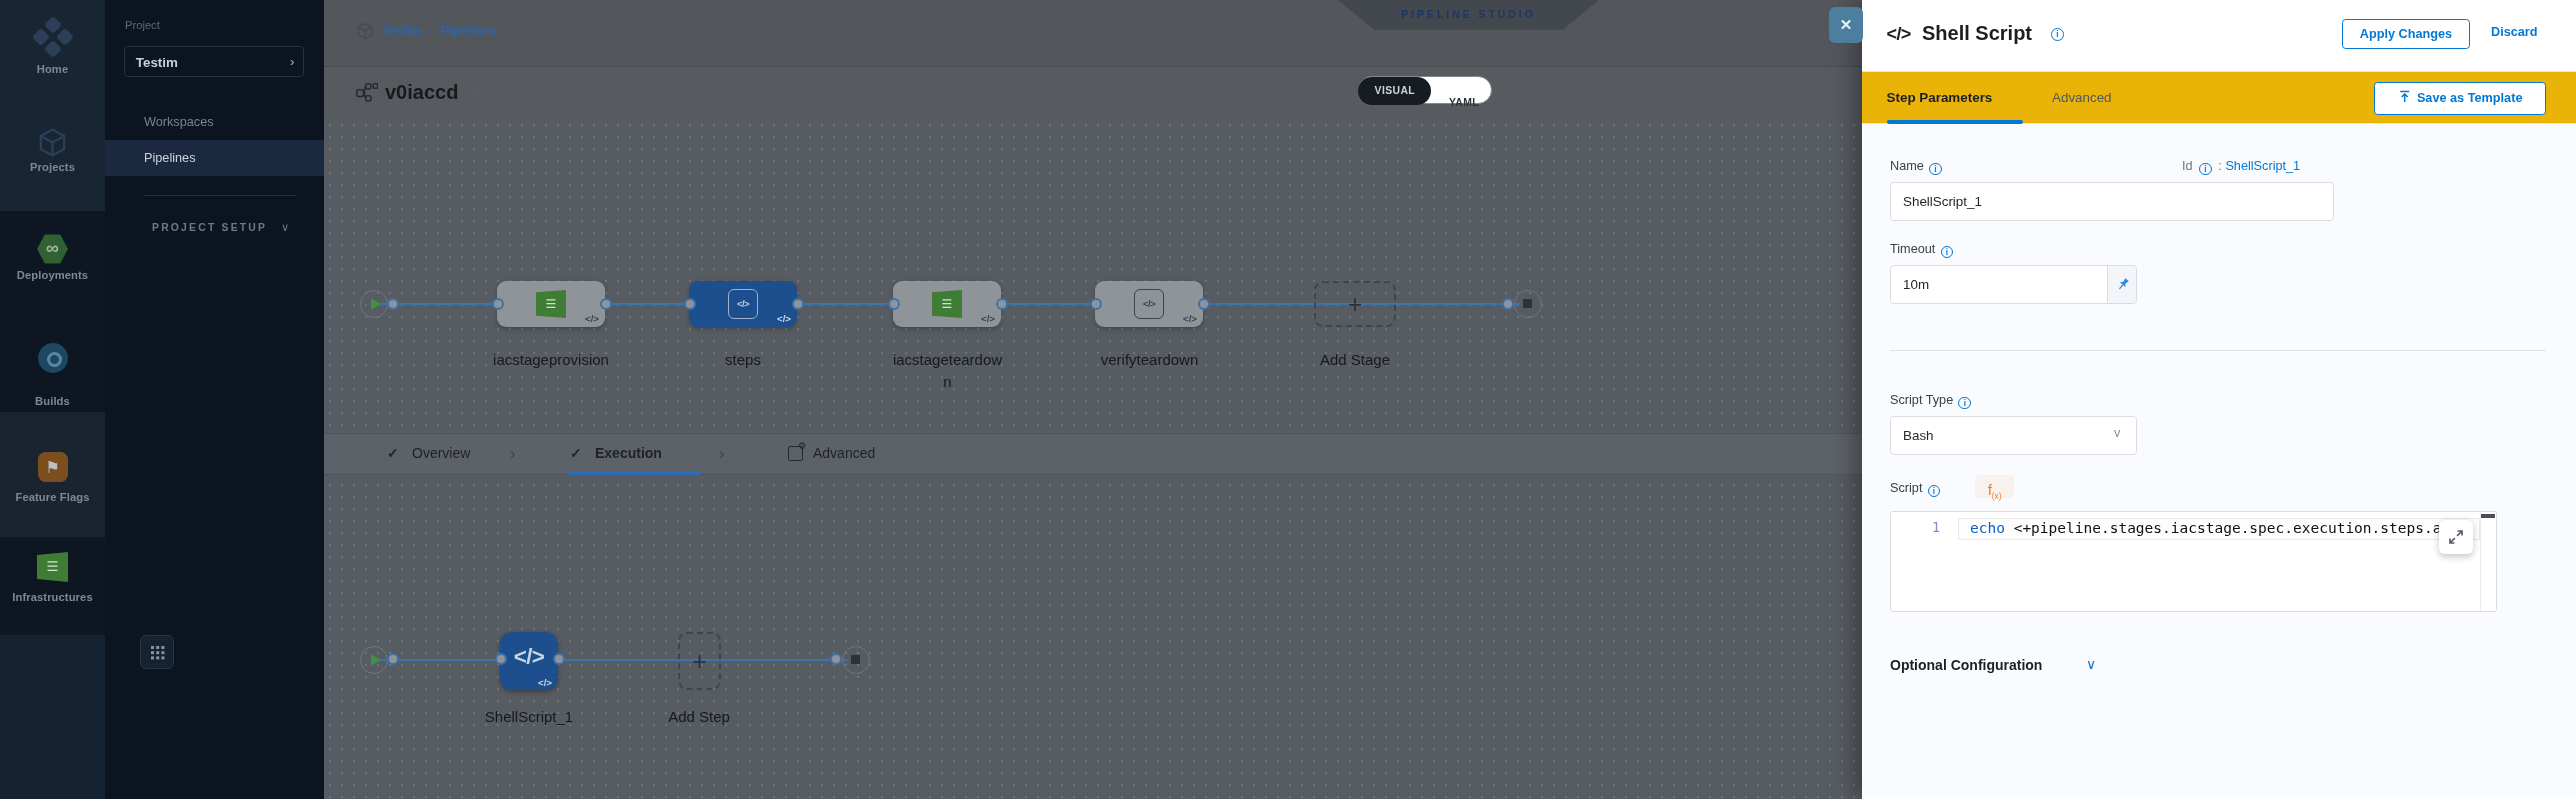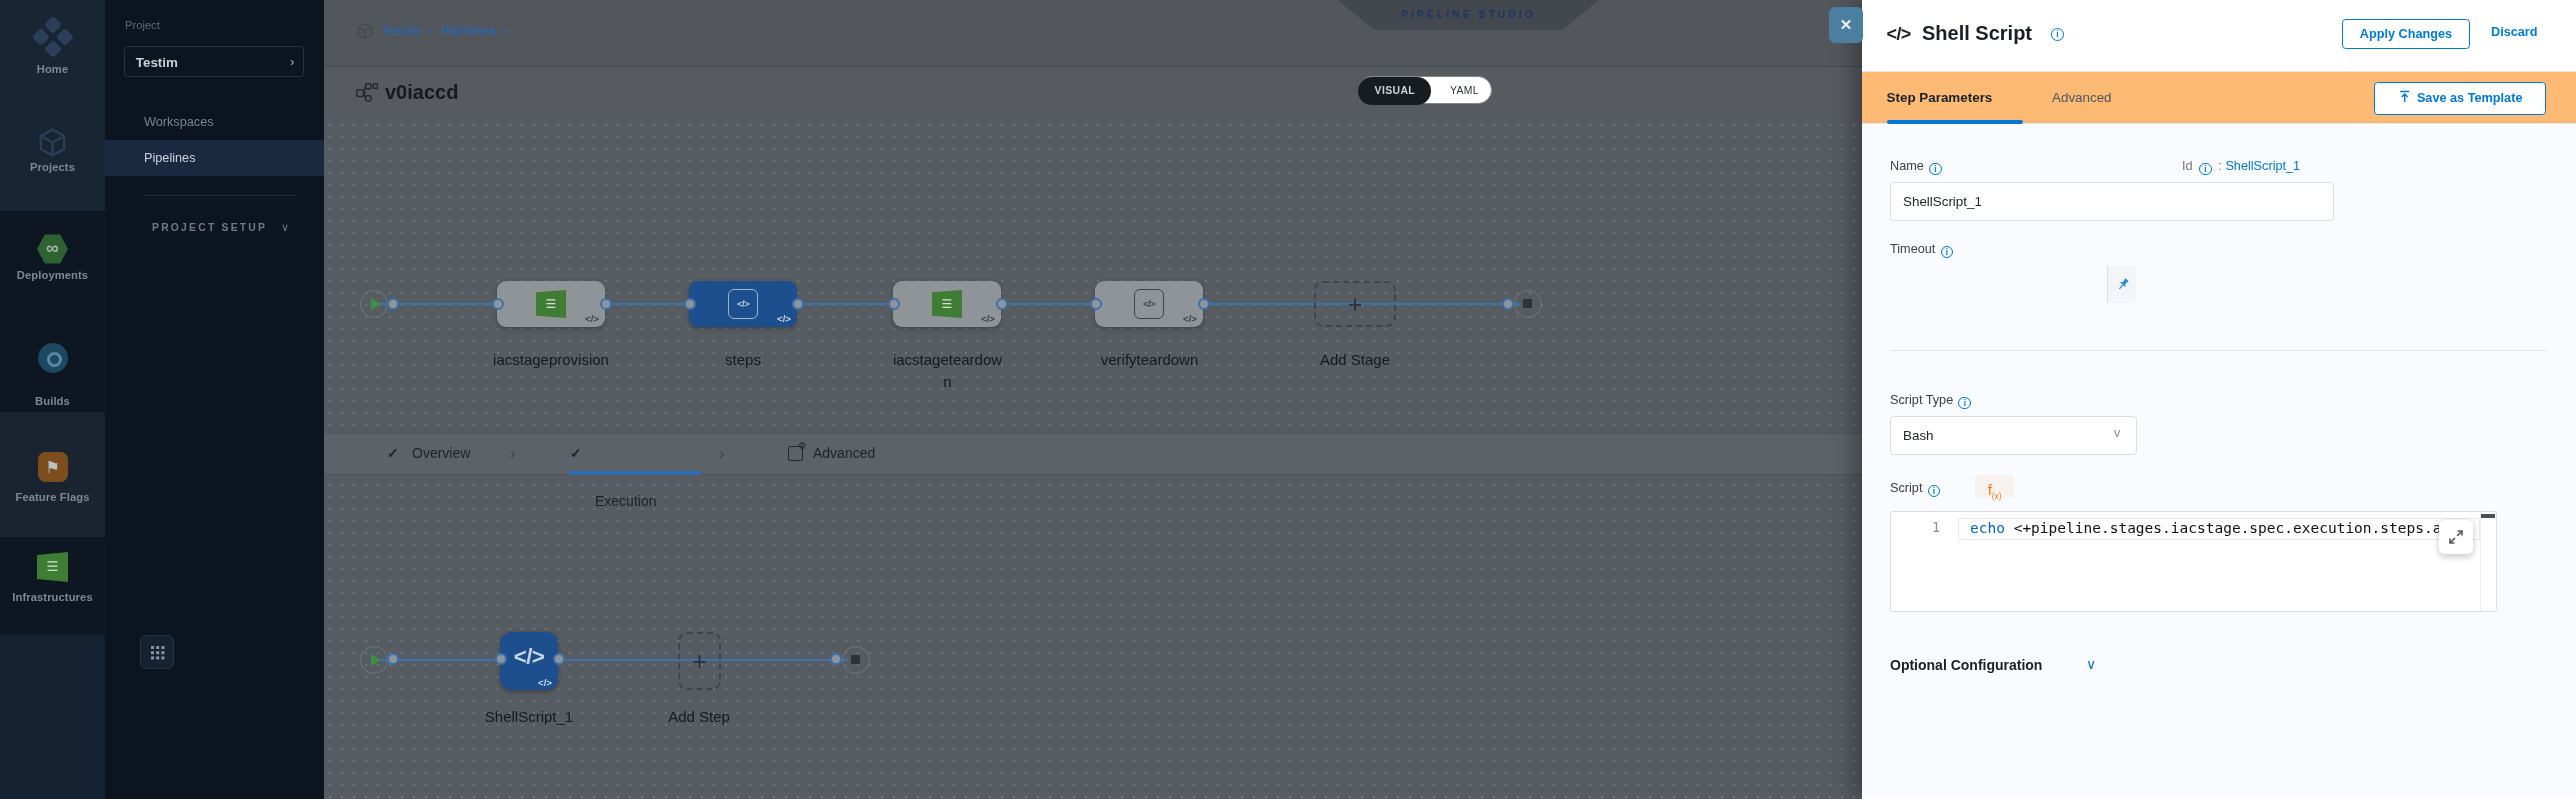--- a/index.html
+++ b/index.html
@@ -50,21 +50,21 @@
   .crumb .cube { width:18px; height:18px; }
   .crumb .sep { color:#2e64a6; }
   .badge { position:absolute; left:1014px; top:0; width:261px; height:30px; background:#43474e; clip-path:polygon(0 0,100% 0,86% 100%,14% 100%);
      text-align:center; line-height:30px; font-size:10.4px; font-weight:700; letter-spacing:3px; color:#1c3765; }
   .titlerow { position:absolute; left:0; top:68px; width:100%; height:51px; background:#575b60; }
   .graph-ic { position:absolute; left:32px; top:15px; width:22.4px; height:19.4px; }
   .ptitle { position:absolute; left:61px; top:12.7px; font-size:20px; font-weight:700; color:#17191d; }
   .pencil { position:absolute; left:143px; top:15px; font-size:16.4px; color:#595e64; }
   .toggle { position:absolute; left:1034px; top:8.2px; width:134px; height:28px; border:0.7px solid #83888e; border-radius:14px; background:#ffffff;}
   .toggle .vis { position:absolute; left:-0.7px; top:-0.7px; width:73px; height:28px; background:#171c23; border-radius:14px; text-align:center; line-height:28px; font-size:10.4px; font-weight:700; color:#cfd3d9; letter-spacing:0.4px;}
-  .toggle .yml { position:absolute; right:12px; top:0; line-height:28px; font-size:10.4px; font-weight:400; color:#2e3237; letter-spacing:0.4px;}
+  .toggle .yml { position:absolute; right:12px; top:12px; line-height:28px; font-size:10.4px; font-weight:700; color:#2e3237; letter-spacing:0.4px;}
 
   
   .linkline { position:absolute; height:2.2px; background:#3c72ae; }
   .ring { position:absolute; width:12px; height:12px; border-radius:50%; background:#8f9499; border:2.2px solid #3b71ad; z-index:3;}
   .startnode,.endnode { position:absolute; width:28px; height:28px; border-radius:50%; border:1.5px solid #70767e; }
   .startnode .tri { position:absolute; left:9.7px; top:6.7px; width:0; height:0; border-left:10.4px solid #3f8f44; border-top:6px solid transparent; border-bottom:6px solid transparent;}
   .endnode .sq { position:absolute; left:8.2px; top:8.2px; width:9px; height:9px; background:#2e3339; }
   .stagecard { position:absolute; width:108px; height:46px; border-radius:9px; background:#8f9499; box-shadow:0 1.5px 4.5px rgba(0,0,0,.25); }
   .stagecard.sel { background:#1d4f8e; }
   .stagecard .cbadge { position:absolute; right:6px; bottom:3px; font-size:9.7px; font-weight:700; color:#3a404a; }
@@ -95,21 +95,21 @@
   
   .drawer { position:absolute; left:1862px; top:0; width:714px; height:799px; background:#fff; z-index:35; box-shadow:-7.5px 0 22.4px rgba(0,0,0,.35); }
   .dhead { position:absolute; left:0; top:0; width:100%; height:72px; border-bottom:0.7px solid #e4e6ee; background:#fff;}
   .dtitle-ic { position:absolute; left:24.6px; top:24px; font-size:18px; font-weight:700; color:#1b1f23; letter-spacing:-0.7px;}
   .dtitle { position:absolute; left:60px; top:22.4px; font-size:20px; font-weight:700; color:#1b1f23; }
   .info { display:inline-block; width:12.7px; height:12.7px; border:1.1px solid #0278d5; border-radius:50%; color:#0278d5; font-size:8.2px; line-height:12px; text-align:center; font-weight:700; font-style:normal;}
   .dtitle-info { position:absolute; left:189px; top:28px; }
   .btn-outline { border:1.1px solid #0278d5; border-radius:3.7px; color:#0278d5; background:#fff; font-size:12.7px; font-weight:700; text-align:center; }
   .apply { position:absolute; left:480px; top:18.6px; width:128px; height:30px; line-height:28px; }
   .discard { position:absolute; left:629px; top:24.6px; font-size:12.7px; font-weight:700; color:#0278d5; }
-  .dtabs { position:absolute; left:0; top:72px; width:100%; height:52px; border-bottom:0.7px solid #e4e6ee; background:#fdba74;}
+  .dtabs { position:absolute; left:0; top:72px; width:100%; height:52px; border-bottom:0.7px solid #e4e6ee; background:#eab308;}
   .dtab1 { position:absolute; left:24.6px; top:18px; font-size:13.4px; font-weight:700; color:#1c2025;}
   .dtab2 { position:absolute; left:190px; top:18px; font-size:13.4px; color:#50575f;}
   .dtab-under { position:absolute; left:24.6px; top:48px; width:136px; height:3.7px; background:#0278d5; border-radius:2.2px;}
   .savetpl { position:absolute; left:512px; top:9.7px; width:172px; height:33px; line-height:31px;}
   .savetpl svg { vertical-align:-2.2px; margin-right:6px;}
   .dform { position:absolute; left:0; top:125px; width:100%; height:675px; background:#f9fbfe; }
   .flabel { position:absolute; font-size:12.7px; color:#3a4149; font-weight:400; }
   .flabel .info { margin-left:5.2px; vertical-align:-1.5px;}
   .idrow { position:absolute; left:320px; top:34px; font-size:12.7px; color:#6d7480; }
   .idrow a { color:#0278d5; text-decoration:none; font-weight:400;}
@@ -274,21 +274,21 @@
     <div class="glabel" style="left:365px; top:349px; width:108px;">steps</div>
     <div class="glabel wrapbreak" style="left:567px; top:349px; width:113px;">iacstageteardown</div>
     <div class="glabel" style="left:764px; top:349px; width:123px;">verifyteardown</div>
     <div class="glabel" style="left:964px; top:349px; width:134px;">Add Stage</div>
 
     <div class="tabstrip">
       <span class="chk" style="left:63px">✓</span>
       <span class="t" style="left:88px">Overview</span>
       <span class="sep" style="left:186px">›</span>
       <span class="chk" style="left:246px">✓</span>
-      <span class="t" style="left:271px; font-weight:400;margin-top:48px;">Execution</span>
+      <span class="t" style="left:271px; font-weight:700;">Execution</span>
       <span class="sep" style="left:395px">›</span>
       <span class="adv-ic" style="left:464px"></span>
       <span class="t" style="left:489px">Advanced</span>
       <span class="underline"></span>
     </div>
 
     <div class="linkline" style="left:50px; top:659px; width:474px;"></div>
 
     <div class="startnode" style="left:36px; top:646px;">
         <span class="tri"></span>
@@ -339,20 +339,21 @@
       <span class="flabel" style="left:28px; top:34px;"><span>Name</span><span class="info">i</span></span>
       <span class="idrow">
         <span>Id</span>
         <span class="info" style="margin:0 3px; vertical-align:-1.5px;">i</span>
         <span>:</span>
         <a href="#">ShellScript_1</a>
       </span>
       <div class="tinput nameinput">ShellScript_1</div>
 
       <span class="flabel" style="left:28px; top:117px;"><span>Timeout</span><span class="info">i</span></span>
+      <div class="tinput toinput">10m</div>
       <div class="pinbox">
         <svg width="16.4" height="16.4" viewBox="0 0 22 22">
           <g transform="rotate(40 11 11)">
               <path d="M8 3 H14 L13 9 L16 12 H6 L9 9 Z" fill="#2f8ae0"></path>
               <rect x="10.2" y="12" width="1.8" height="7" fill="#2f8ae0"></rect>
             </g>
         </svg>
       </div>
 
       <div class="fdiv"></div>

